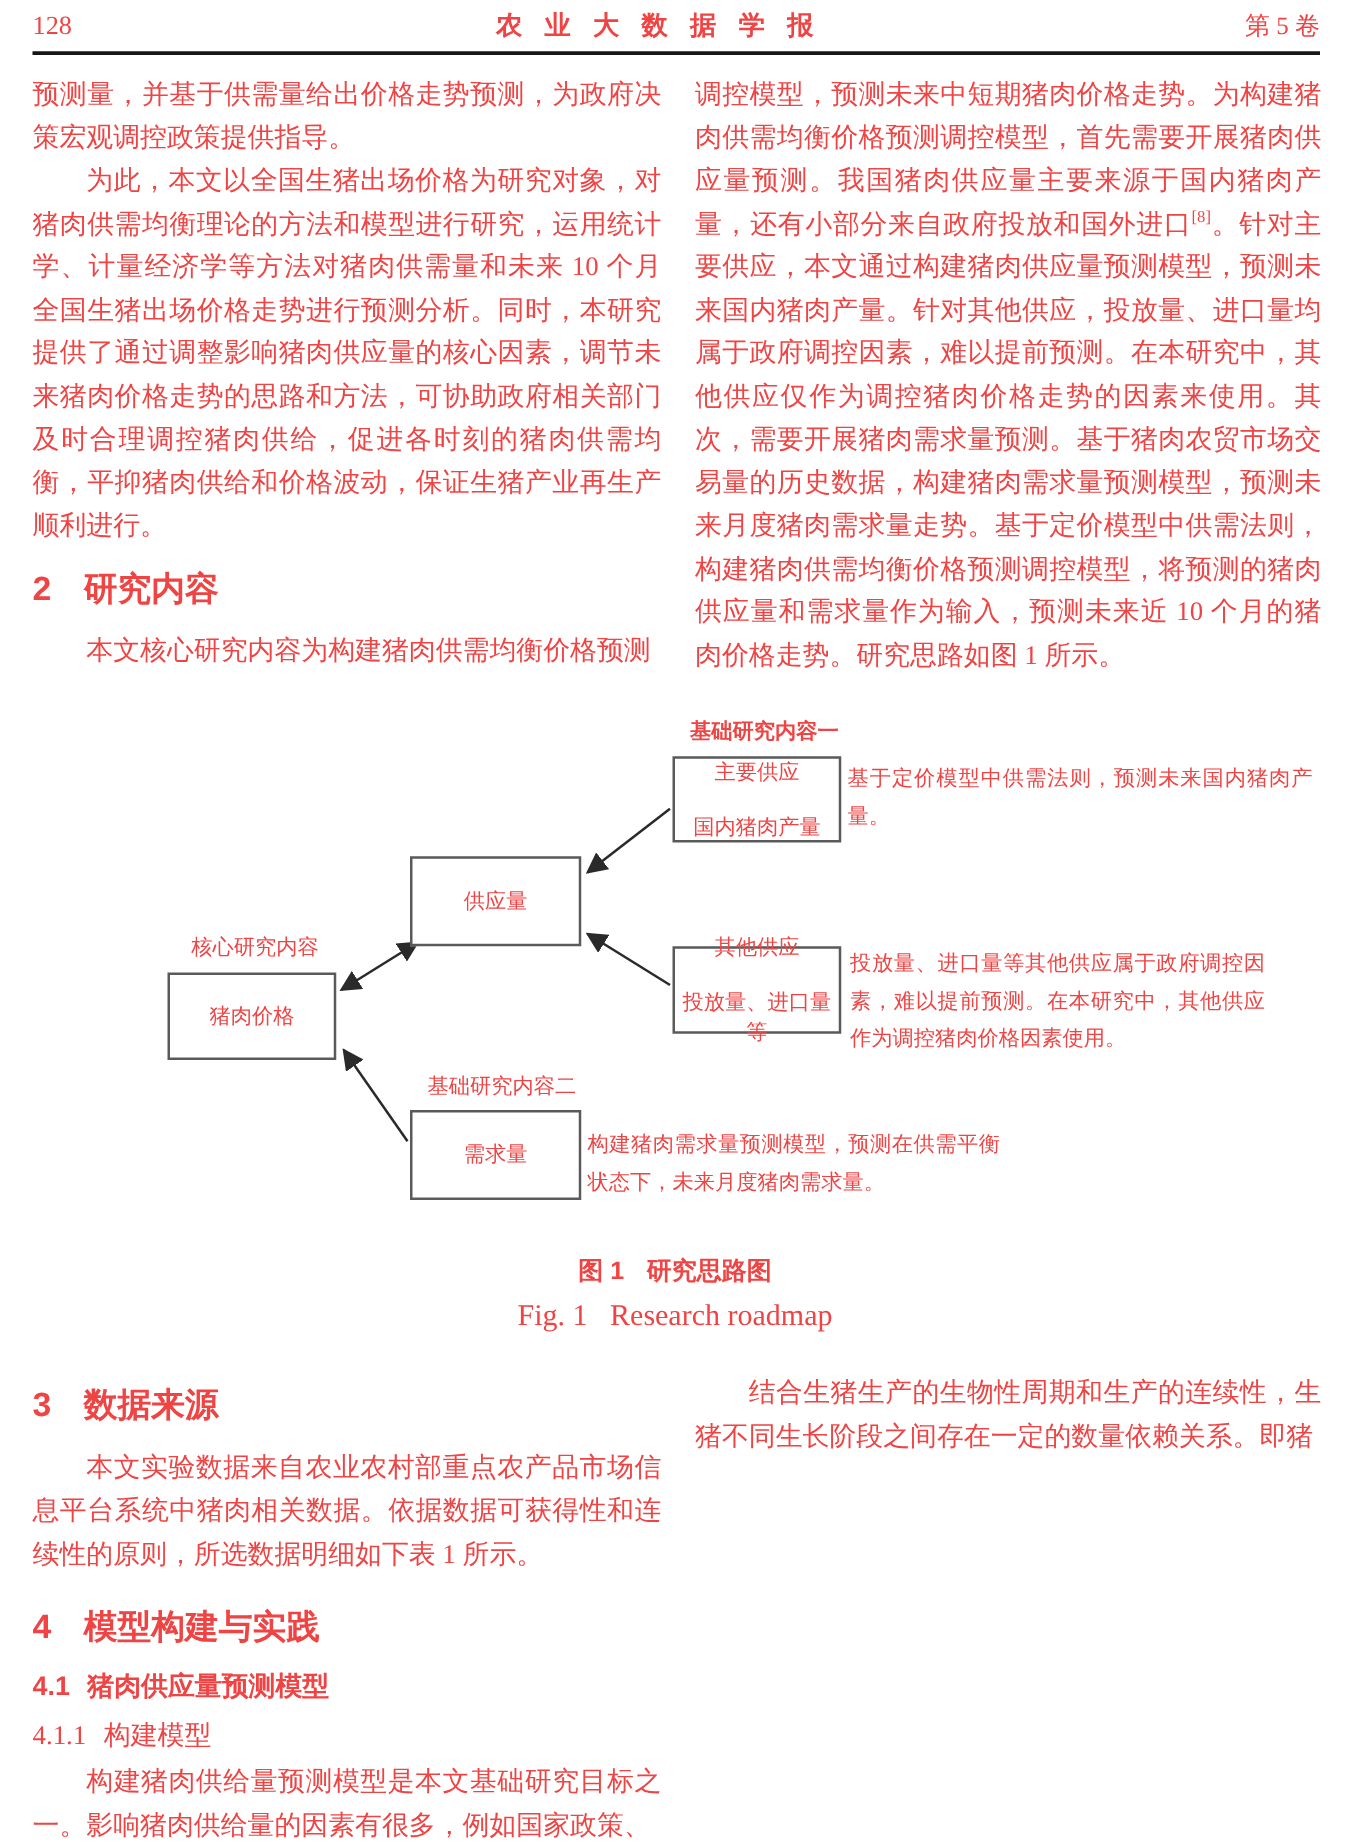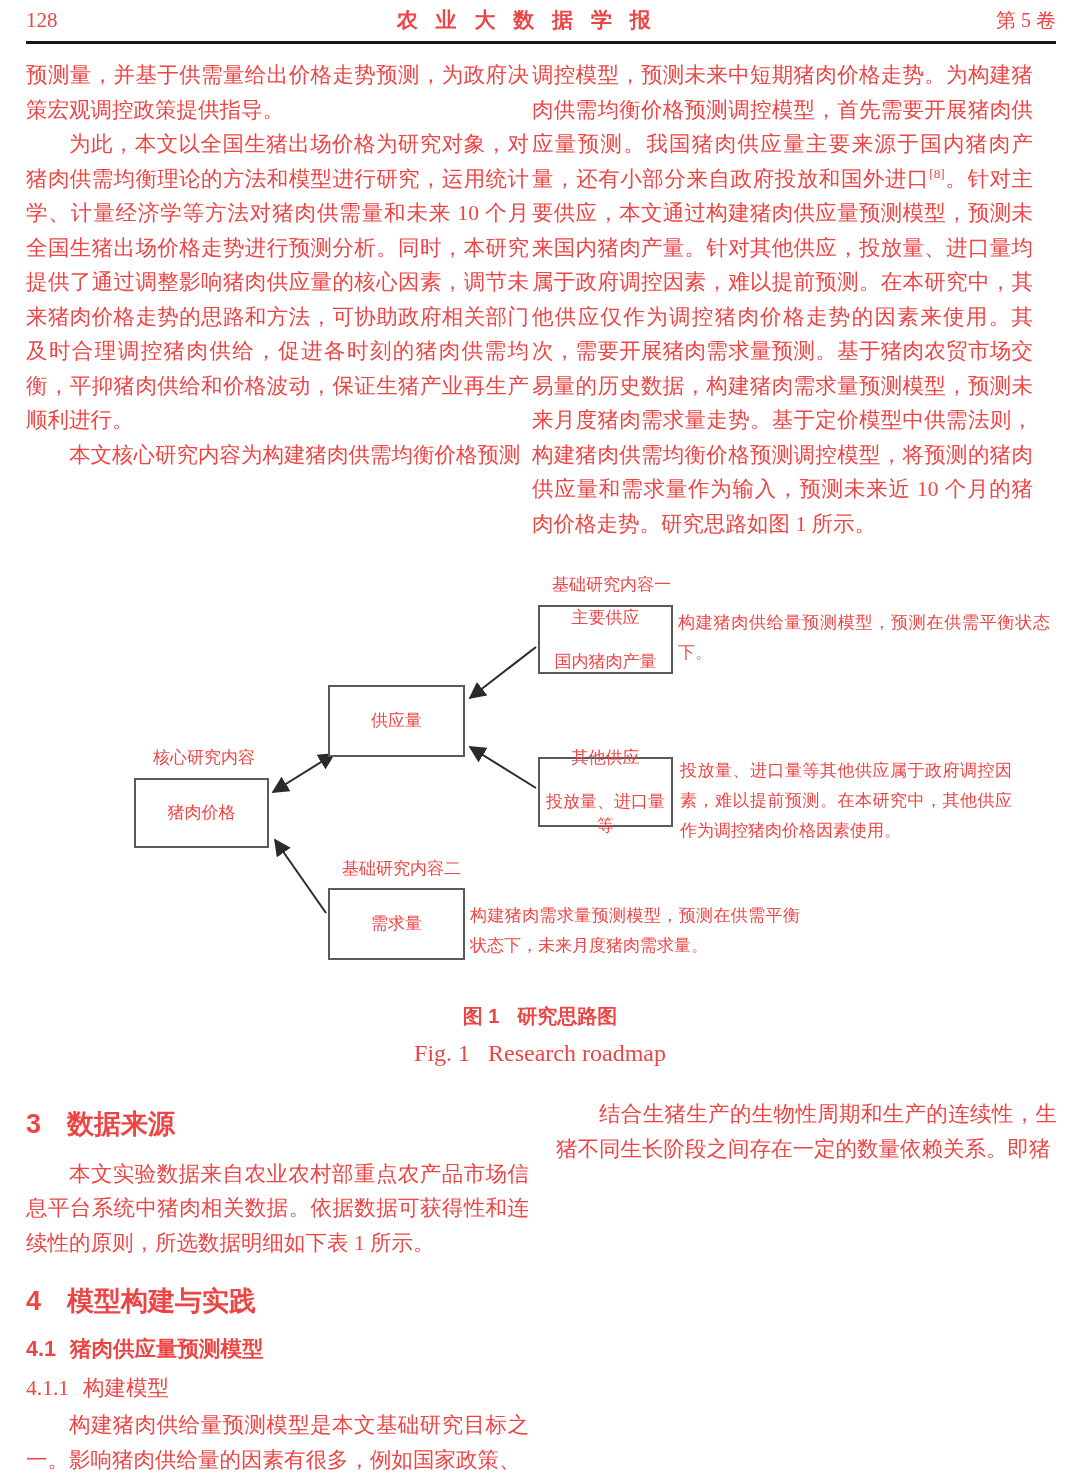--- a/index.html
+++ b/index.html
@@ -8,21 +8,21 @@
   
   .hdr{position:absolute;top:6px;left:26px;right:24px;display:flex;
        justify-content:space-between;align-items:baseline;}
   .hdr .pg{font-size:21px;}
   .hdr .jt{font-family:"Liberation Sans",sans-serif;font-weight:700;font-size:21px;letter-spacing:6px;}
   .hdr .vol{font-size:20px;}
   .rule{position:absolute;top:41px;left:26px;right:24px;border-top:3px solid #161616;}
   
   .col{position:absolute;width:503px;font-size:21.5px;line-height:34.5px;text-align:justify;}
   .c1a{left:26px;top:58px;}
-  .c2a{left:532px;top:58px;width:501px;}
+  .c2a{left:556px;top:58px;width:501px;}
   .c1b{left:26px;top:1108px;}
   .c2b{left:556px;top:1097px;width:501px;}
   p.para{margin:0;text-indent:2em;}
   p.cont{text-indent:0;}
   sup{font-size:0.62em;line-height:0;}
   .sec1{font-family:"Liberation Sans",sans-serif;font-weight:700;font-size:27px;line-height:1.25;
         margin:17px 0 15px;text-align:left;}
   .sec1 .num{margin-right:26px;}
   .sec2h{font-family:"Liberation Sans",sans-serif;font-weight:700;font-size:21.5px;line-height:30px;
          margin:15px 0 6px;text-align:left;}
@@ -50,20 +50,23 @@
   <div class="hdr">
     <span class="pg">128</span>
     <span class="jt">农 业 大 数 据 学 报</span>
     <span class="vol">第 5 卷</span>
   </div>
   <div class="rule"></div>
 
   <div class="col c1a">
     <p class="para cont">预测量，并基于供需量给出价格走势预测，为政府决策宏观调控政策提供指导。</p>
     <p class="para">为此，本文以全国生猪出场价格为研究对象，对猪肉供需均衡理论的方法和模型进行研究，运用统计学、计量经济学等方法对猪肉供需量和未来 10 个月全国生猪出场价格走势进行预测分析。同时，本研究提供了通过调整影响猪肉供应量的核心因素，调节未来猪肉价格走势的思路和方法，可协助政府相关部门及时合理调控猪肉供给，促进各时刻的猪肉供需均衡，平抑猪肉供给和价格波动，保证生猪产业再生产顺利进行。</p>
+    <div class="sec1">
+      <span class="num">2</span><span>研究内容</span>
+    </div>
     <p class="para">本文核心研究内容为构建猪肉供需均衡价格预测</p>
   </div>
 
   <div class="col c2a">
     <p class="para cont">调控模型，预测未来中短期猪肉价格走势。为构建猪肉供需均衡价格预测调控模型，首先需要开展猪肉供应量预测。我国猪肉供应量主要来源于国内猪肉产量，还有小部分来自政府投放和国外进口<sup>[8]</sup>。针对主要供应，本文通过构建猪肉供应量预测模型，预测未来国内猪肉产量。针对其他供应，投放量、进口量均属于政府调控因素，难以提前预测。在本研究中，其他供应仅作为调控猪肉价格走势的因素来使用。其次，需要开展猪肉需求量预测。基于猪肉农贸市场交易量的历史数据，构建猪肉需求量预测模型，预测未来月度猪肉需求量走势。基于定价模型中供需法则，构建猪肉供需均衡价格预测调控模型，将预测的猪肉供应量和需求量作为输入，预测未来近 10 个月的猪肉价格走势。研究思路如图 1 所示。</p>
   </div>
 
   <div class="fig">
     <svg class="figsvg" width="1080" height="505" viewBox="0 0 1080 505">
       <defs>
@@ -72,26 +75,26 @@
         </marker>
       </defs>
       <g stroke="#2a2a2a" stroke-width="2">
         <line x1="536" y1="75" x2="470" y2="126" marker-end="url(#ah)"></line>
         <line x1="536" y1="216" x2="470" y2="175" marker-end="url(#ah)"></line>
         <line x1="334" y1="182" x2="273" y2="220" marker-start="url(#ah)" marker-end="url(#ah)"></line>
         <line x1="326" y1="341" x2="275" y2="268" marker-end="url(#ah)"></line>
       </g>
     </svg>
 
-    <div class="lab" style="left:552px;top:3px;">基础研究内容一</div>
+    <div class="lab" style="left:552px;top:3px;font-weight:bold;">基础研究内容一</div>
     <div class="fbox" style="left:538px;top:33px;width:135px;height:69px;">
       <span>主要供应</span>
       <span>国内猪肉产量</span>
     </div>
-    <div class="ann" style="left:678px;top:36px;width:372px;">构建猪肉供给量预测模型，预测在供需平衡状态下。</div>
+    <div class="ann" style="left:678px;top:36px;width:372px;">基于定价模型中供需法则，预测未来国内猪肉产量。</div>
 
     <div class="fbox" style="left:328px;top:113px;width:137px;height:72px;">
       <span>供应量</span>
     </div>
 
     <div class="lab" style="left:153px;top:176px;">核心研究内容</div>
     <div class="fbox" style="left:538px;top:185px;width:135px;height:70px;">
       <span>其他供应</span>
       <span>投放量、进口量等</span>
     </div>

